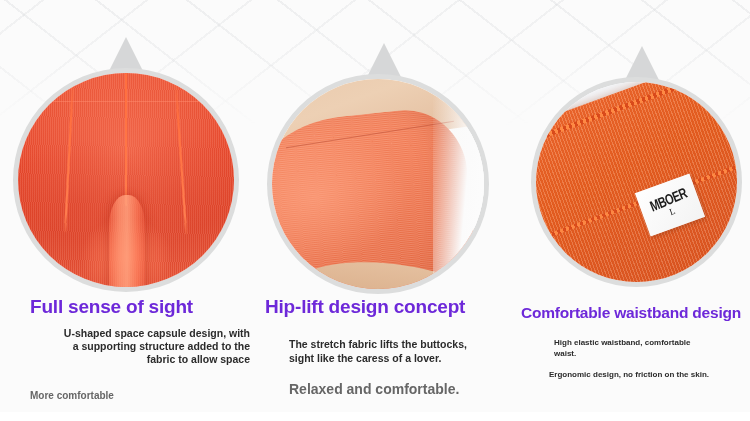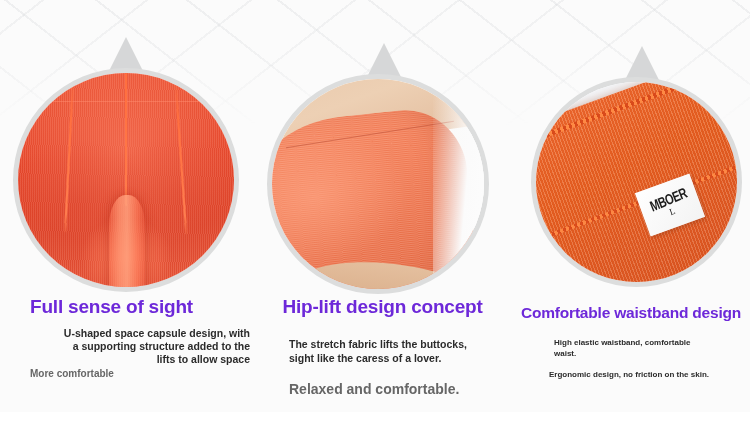--- a/index.html
+++ b/index.html
@@ -283,25 +283,25 @@
   }
   .sub-line {
     font-weight: 700;
     color: #666666;
   }
 
   
   .c1 { top: 296px; padding-left: 30px; }
   .c1 .title { font-size: 19px; line-height: 22px; }
   .c1 .body-block { margin-top: 9px; font-size: 10.5px; line-height: 13px; text-align: right; }
-  .c1 .sub-line { margin-top: 2px; font-size: 10px; }
+  .c1 .sub-line { margin-top: 24px; font-size: 10px; }
 
   
   .c2 { top: 296px; padding-left: 15px; }
-  .c2 .title { font-size: 19px; line-height: 22px; text-align: center; }
+  .c2 .title { font-size: 19px; line-height: 22px; }
   .c2 .body-block { margin-top: 19px; margin-left: 24px; font-size: 10.5px; line-height: 14px; }
   .c2 .sub-line { margin-top: 16px; margin-left: 24px; font-size: 14px; }
 
   
   .c3 { top: 303px; padding-left: 21px; }
   .c3 .title { font-size: 15.5px; line-height: 19px; }
   .c3 .body-block { margin-top: 15px; margin-left: 33px; font-size: 8px; line-height: 11px; }
   .c3 .sub-line { margin-top: 11px; margin-left: 28px; font-size: 8px; color: #2b2b2b; }
 </style>
 </head>
@@ -320,21 +320,21 @@
         <div class="seam seam-right"></div>
         <div class="seam seam-center"></div>
         <div class="pouch"></div>
       </div>
     </div>
     <div class="caption c1">
       <div class="title">Full sense of sight</div>
       <div class="body-block">
         <div class="body-line">U-shaped space capsule design, with</div>
         <div class="body-line">a supporting structure added to the</div>
-        <div class="body-line">lifts to allow space</div>
+        <div class="body-line">fabric to allow space</div>
       </div>
       <div class="sub-line">More comfortable</div>
     </div>
   </div>
 
   <div class="panel panel-2">
     <div class="pointer" style="left:117px; top:43px;"></div>
     <div class="circle" style="left:17px; top:74px; width:222px; height:220px;">
       <div class="photo photo-p2">
         <div class="skin-top"></div>

